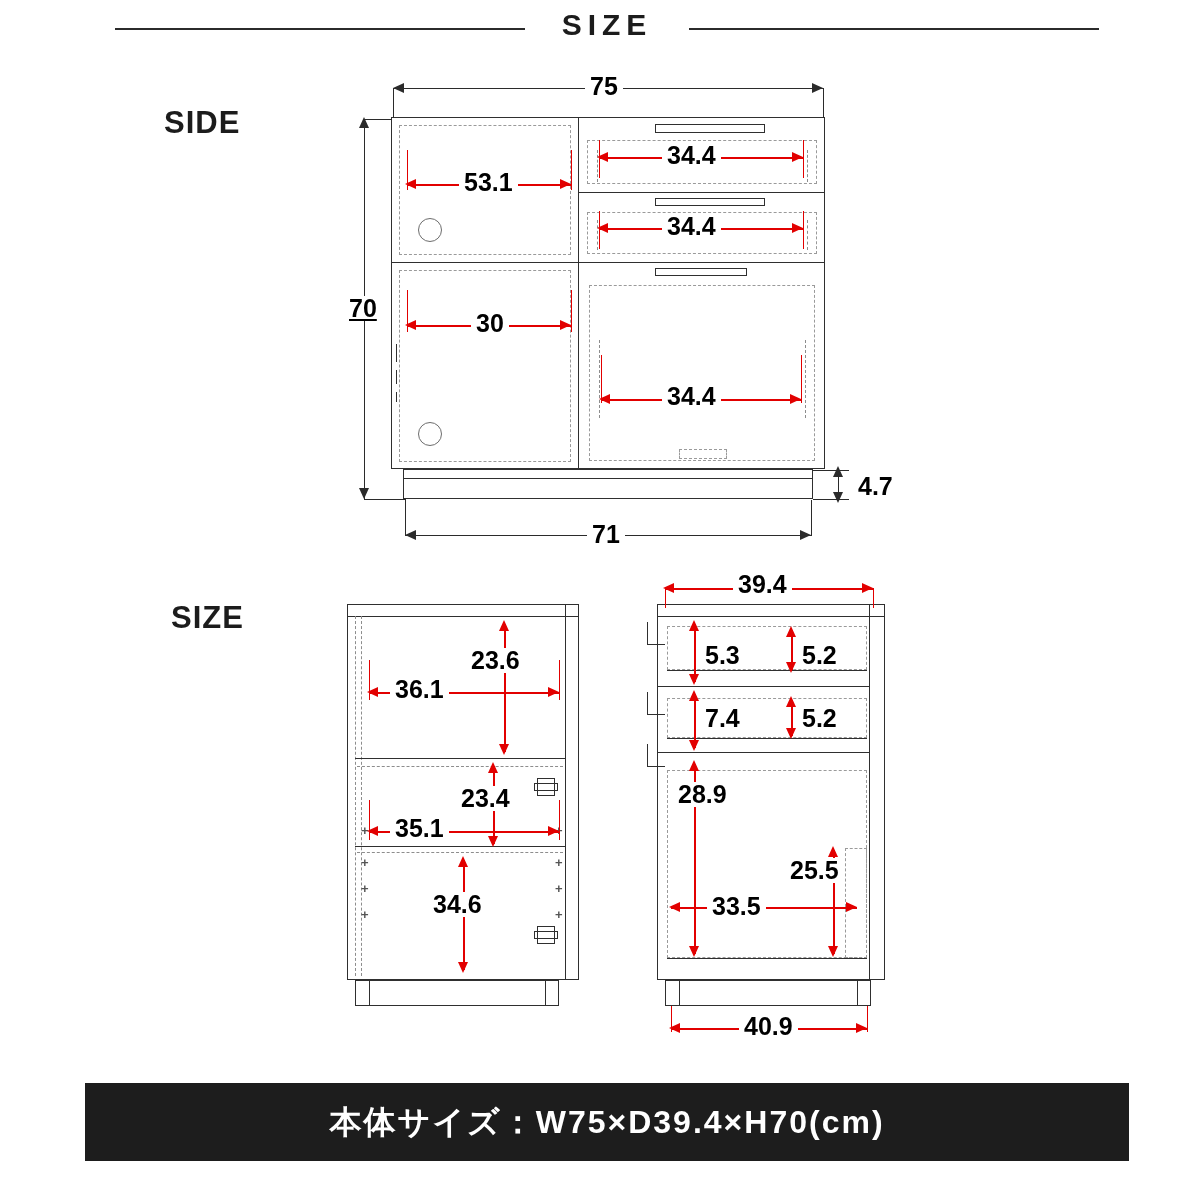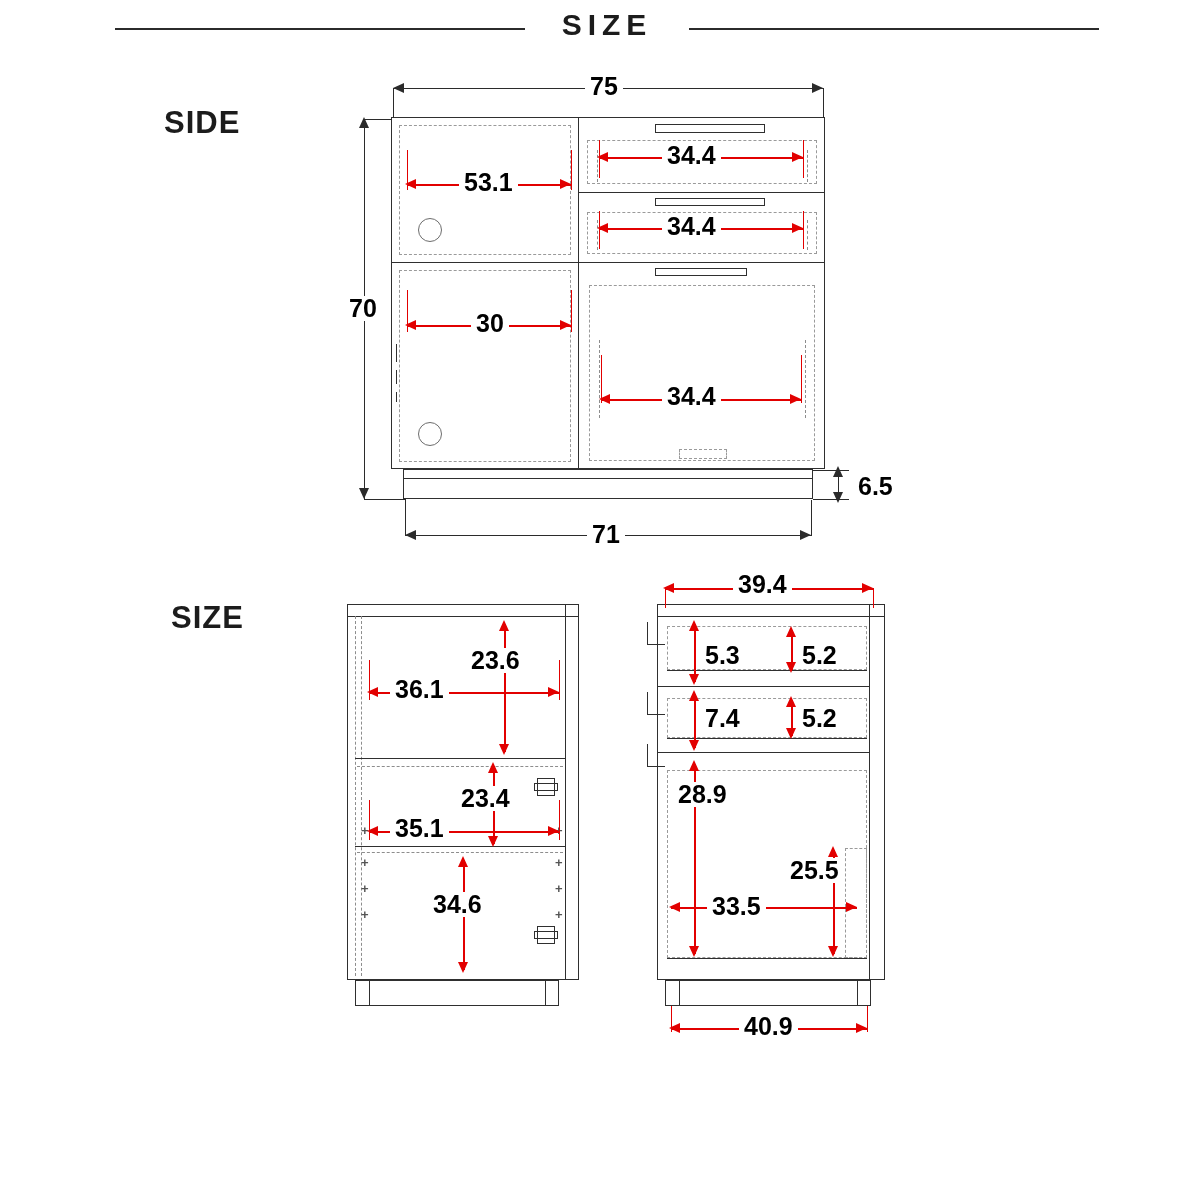--- a/index.html
+++ b/index.html
@@ -260,28 +260,28 @@
     <div class="barrow right" style="left:805px; top:83px;"></div>
     <div class="bdim-line v" style="left:386px; top:88px; height:30px;"></div>
     <div class="bdim-line v" style="left:816px; top:88px; height:30px;"></div>
     <div class="dim-text" style="left:578px; top:74px;">75</div>
 
     <div class="bdim-line v" style="left:357px; top:119px; height:380px;"></div>
     <div class="barrow up" style="left:352px; top:117px;"></div>
     <div class="barrow down" style="left:352px; top:488px;"></div>
     <div class="bdim-line h" style="left:357px; top:119px; width:28px;"></div>
     <div class="bdim-line h" style="left:357px; top:499px; width:42px;"></div>
-    <div class="dim-text" style="left:337px; top:296px;">70</div>
+    <div class="dim-text" style="left:337px; top:296px;text-decoration:underline;">70</div>
 
     <div class="bdim-line v" style="left:831px; top:470px; height:29px;"></div>
     <div class="barrow up" style="left:826px; top:466px;"></div>
     <div class="barrow down" style="left:826px; top:492px;"></div>
     <div class="bdim-line h" style="left:806px; top:470px; width:36px;"></div>
     <div class="bdim-line h" style="left:806px; top:499px; width:36px;"></div>
-    <div class="dim-text" style="left:846px; top:474px;">6.5</div>
+    <div class="dim-text" style="left:846px; top:474px;">4.7</div>
 
     <div class="bdim-line h" style="left:398px; top:535px; width:406px;"></div>
     <div class="barrow left" style="left:398px; top:530px;"></div>
     <div class="barrow right" style="left:793px; top:530px;"></div>
     <div class="bdim-line v" style="left:398px; top:500px; height:36px;"></div>
     <div class="bdim-line v" style="left:804px; top:500px; height:36px;"></div>
     <div class="dim-text" style="left:580px; top:522px;">71</div>
 
     <div class="dim-line h" style="left:400px; top:184px; width:164px;"></div>
     <div class="arrow left" style="left:398px; top:179px;"></div>
@@ -458,14 +458,17 @@
     <div class="dim-text" style="left:700px; top:894px;">33.5</div>
 
     <div class="dim-line h" style="left:664px; top:1028px; width:196px;"></div>
     <div class="arrow left" style="left:662px; top:1023px;"></div>
     <div class="arrow right" style="left:849px; top:1023px;"></div>
     <div class="ext v" style="left:664px; top:1006px; height:26px; background:#e20000;"></div>
     <div class="ext v" style="left:860px; top:1006px; height:26px; background:#e20000;"></div>
     <div class="dim-text" style="left:732px; top:1014px;">40.9</div>
   </div>
 
+  <div class="footer">
+    <div class="txt">本体サイズ：W75×D39.4×H70(cm)</div>
+  </div>
 
 </div>
 
 </body></html>

